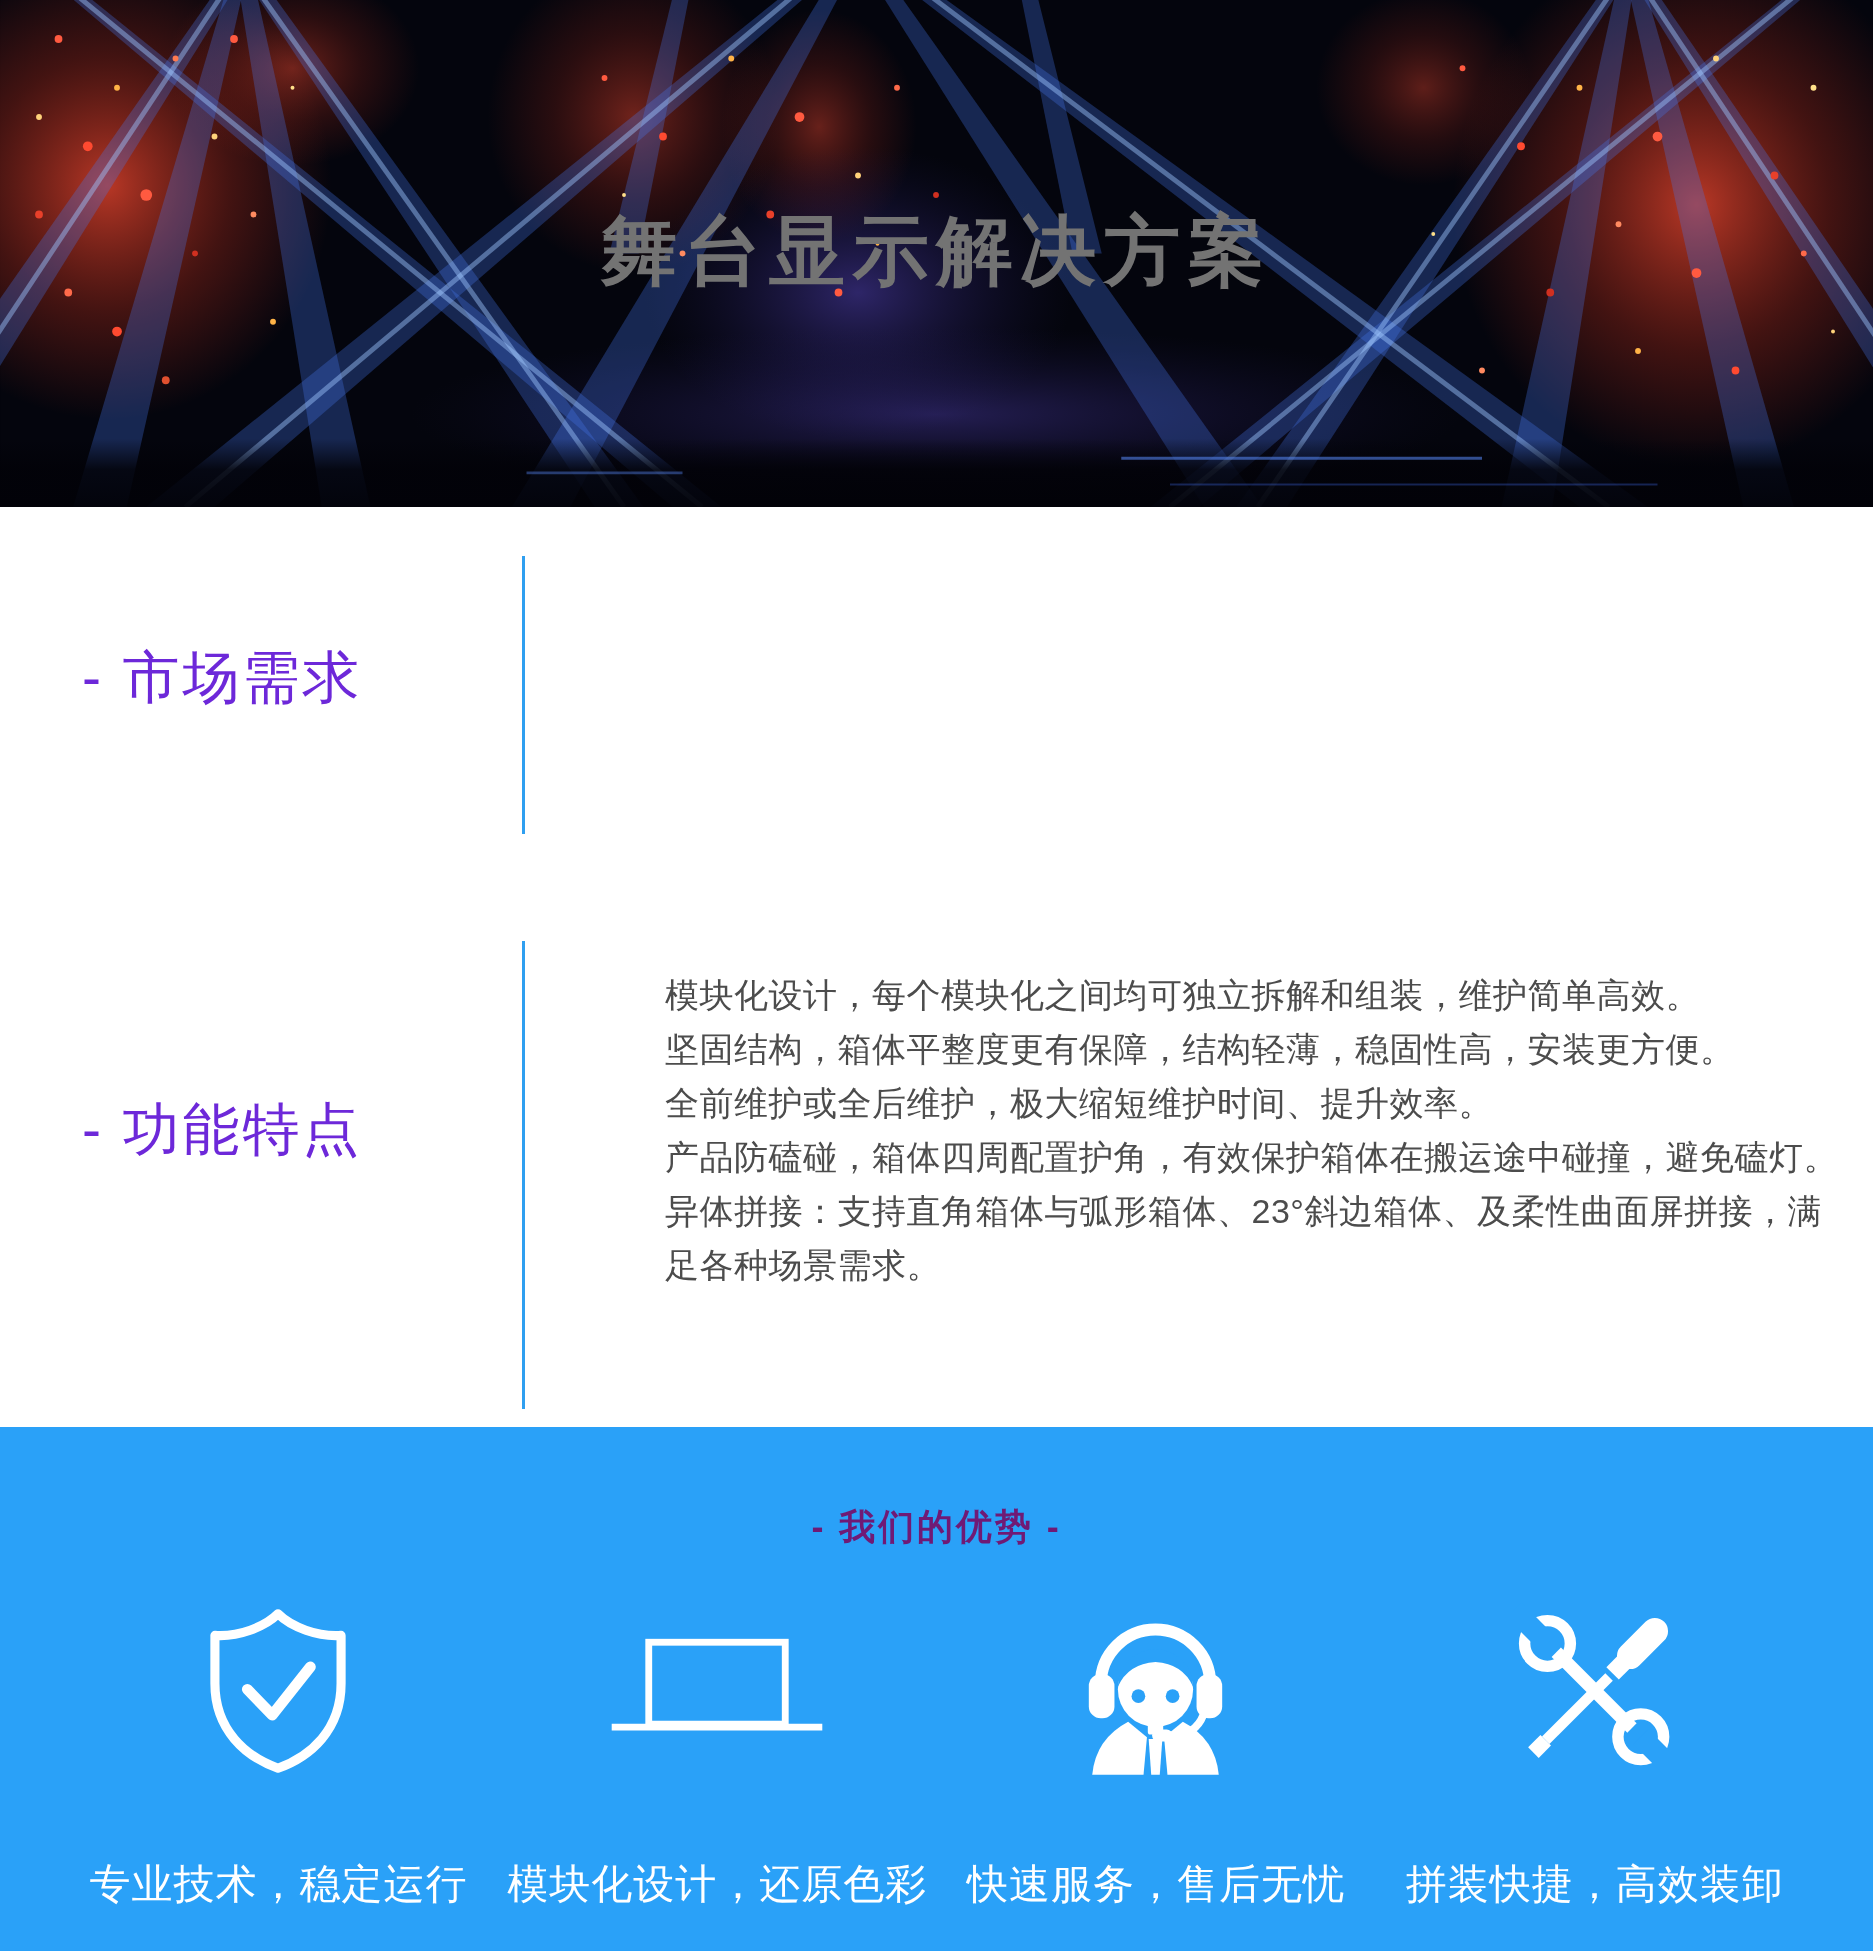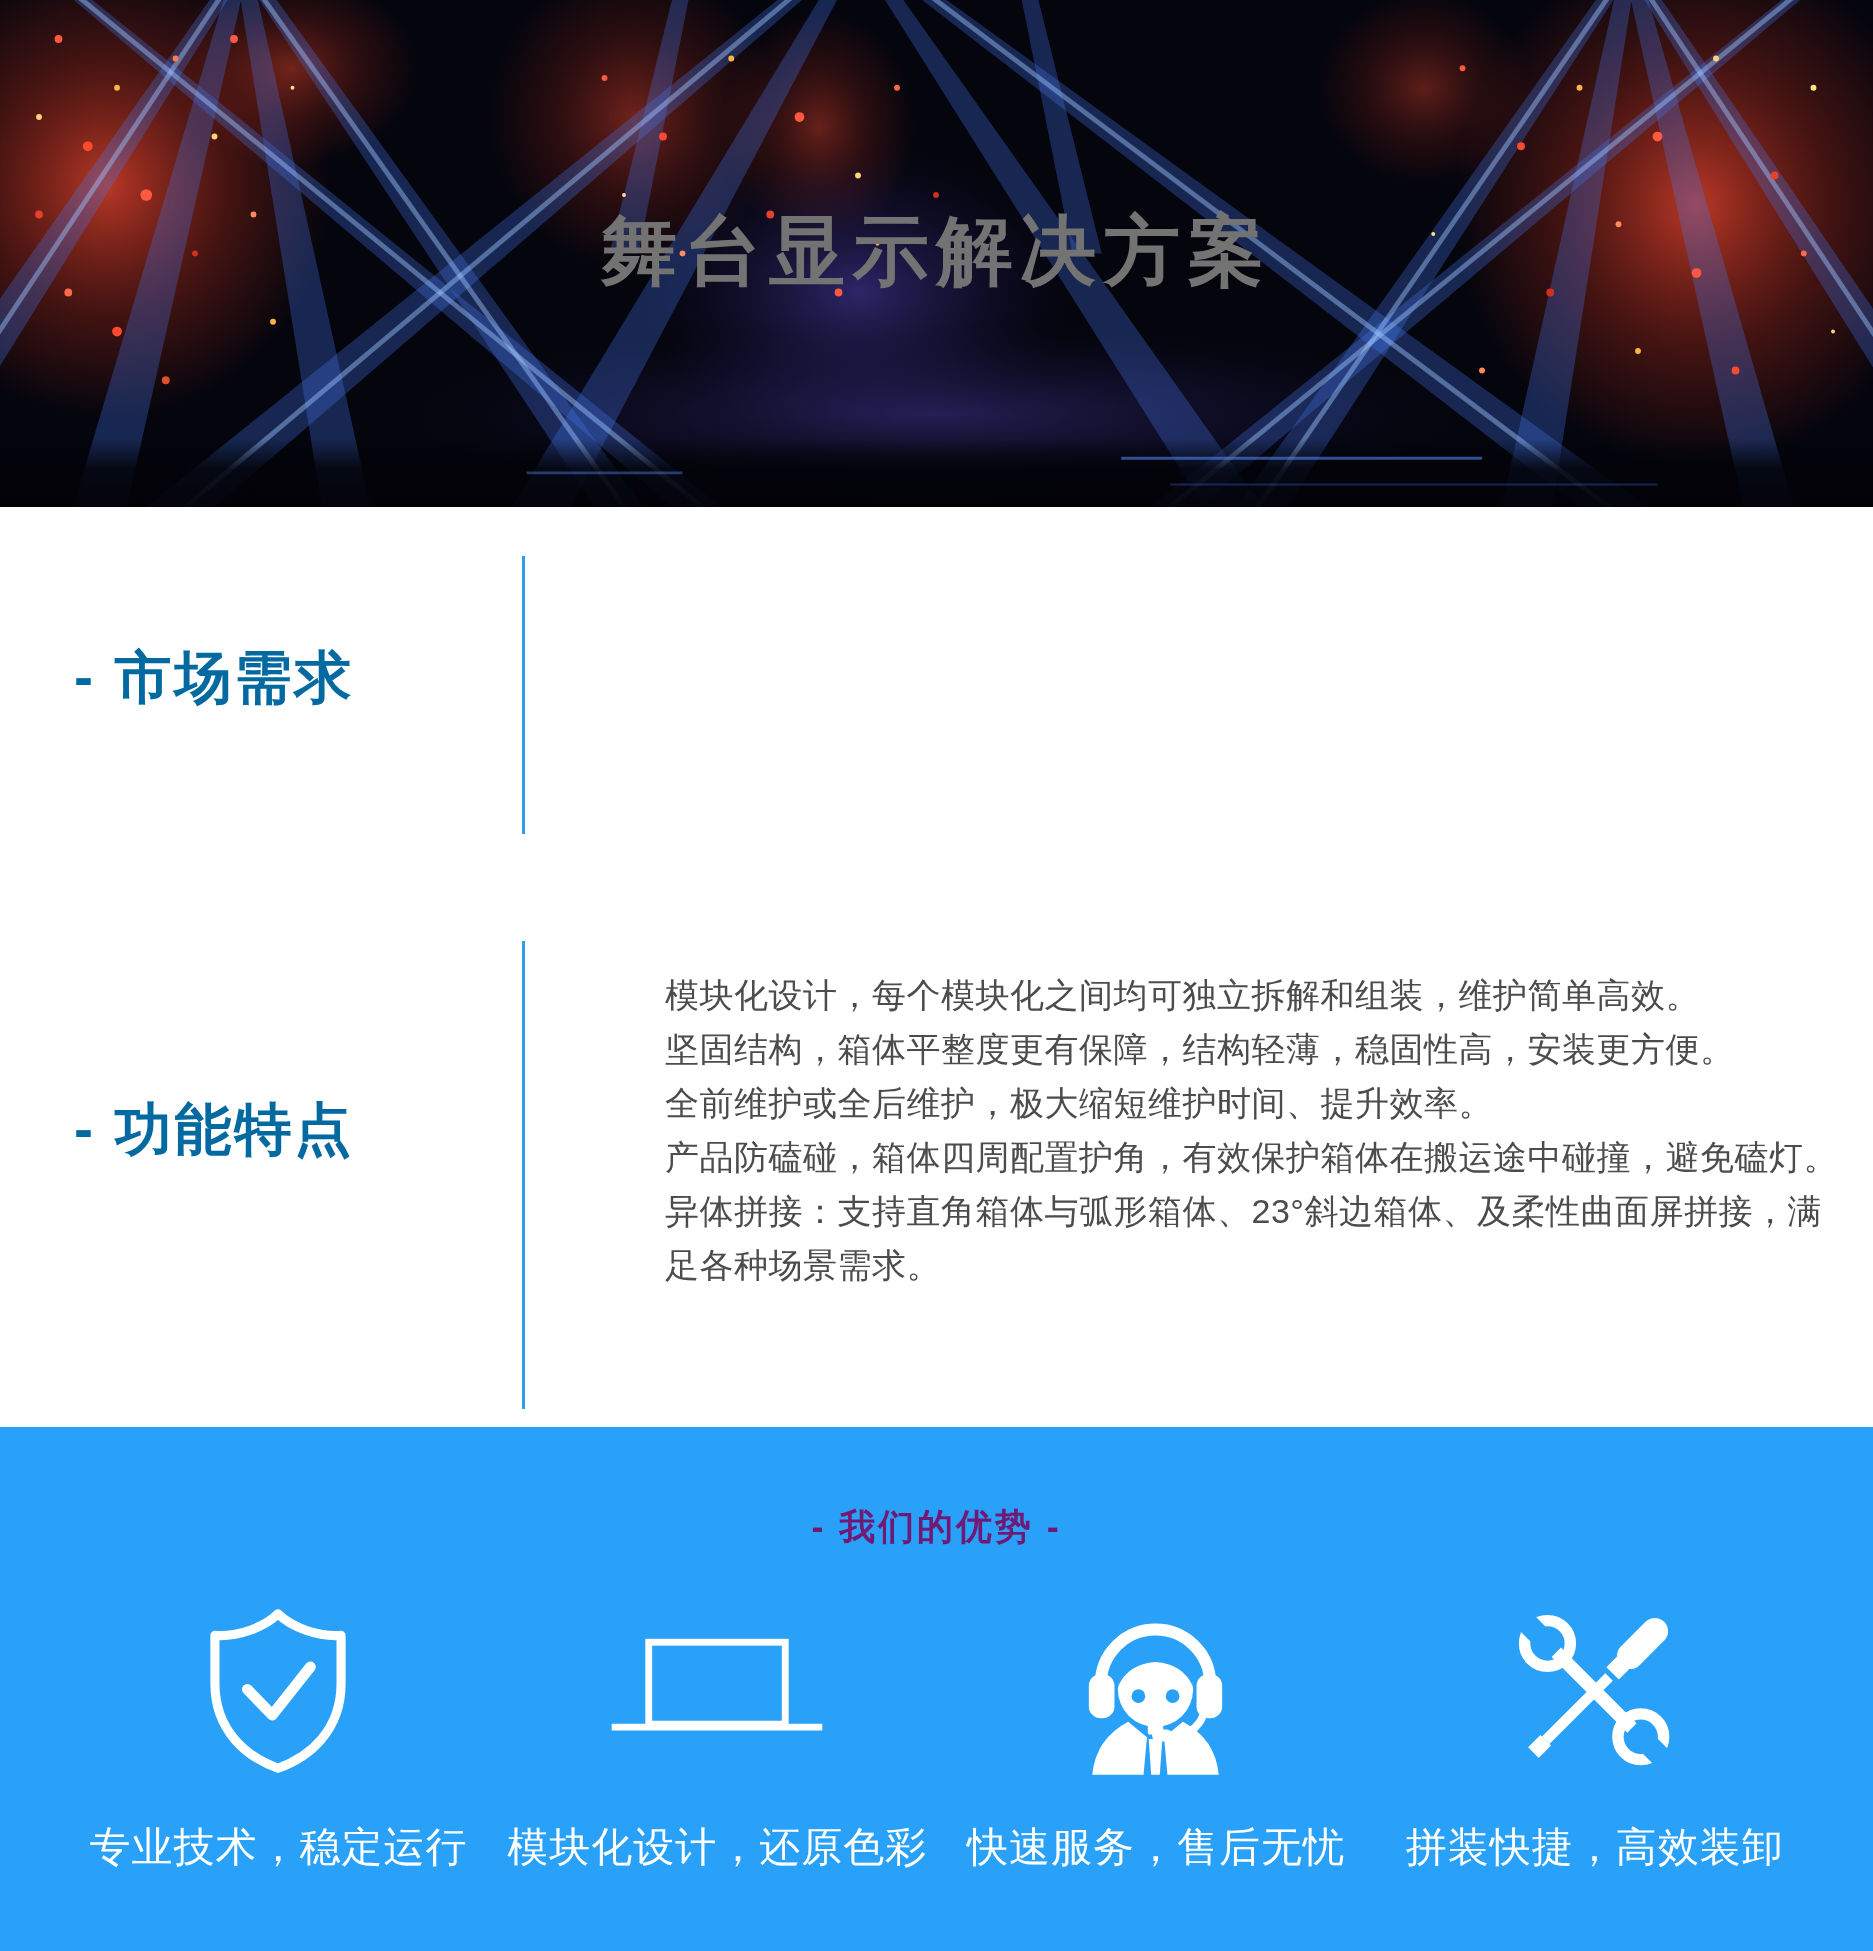--- a/index.html
+++ b/index.html
@@ -9,42 +9,42 @@
   }
   
   .hero{position:absolute;left:0;top:0;width:1873px;height:507px;background:#04050d;overflow:hidden;}
   .hero svg{position:absolute;left:0;top:0;}
   .hero-title{
     position:absolute;left:0;top:201px;width:100%;text-align:center;
     color:#737373;font-size:76px;font-weight:bold;letter-spacing:7.8px;margin:0;
   }
   
   .sec-heading{
-    position:absolute;left:74px;color:#0369a1;font-size:57px;font-weight:bold;
+    position:absolute;left:82px;color:#6d28d9;font-size:57px;font-weight:normal;
     letter-spacing:2.9px;white-space:nowrap;
   }
   .heading-market{top:640px;}
   .heading-features{top:1092px;}
   .v-divider{position:absolute;left:522px;width:2.9px;background:#2f9ff0;}
   .divider-market{top:556px;height:278px;}
   .divider-features{top:941px;height:468px;}
   .body-text{
     position:absolute;left:665px;width:1182px;color:#4c4c4c;
     font-size:34px;line-height:54px;letter-spacing:0.5px;text-align:justify;
   }
   .para-market{top:573px;}
   .para-features{top:968px;white-space:pre-line;text-align:left;}
   
   .advantages{position:absolute;left:0;top:1427px;width:1873px;height:525px;background:#2aa1f8;}
   .adv-heading{
     position:absolute;top:76px;left:0;width:100%;text-align:center;
     color:#701a75;font-size:36px;font-weight:bold;letter-spacing:2.9px;margin:0;
   }
   .adv-grid{position:absolute;top:176px;left:59px;width:1755px;display:flex;}
-  .adv-item{width:439px;display:flex;flex-direction:column;align-items:center;}
+  .adv-item{width:439px;display:flex;flex-direction:column;align-items:center;gap:37px;}
   .adv-iconbox{height:176px;display:flex;align-items:center;justify-content:center;}
   .adv-label{margin-top:41px;color:#ffffff;font-size:41px;letter-spacing:1px;white-space:nowrap;}
 </style>
 </head>
 <body>
 
 <div id="page">
 
   <div class="hero">
     <svg width="1873" height="507" viewBox="0 0 1921 520" aria-hidden="true">

